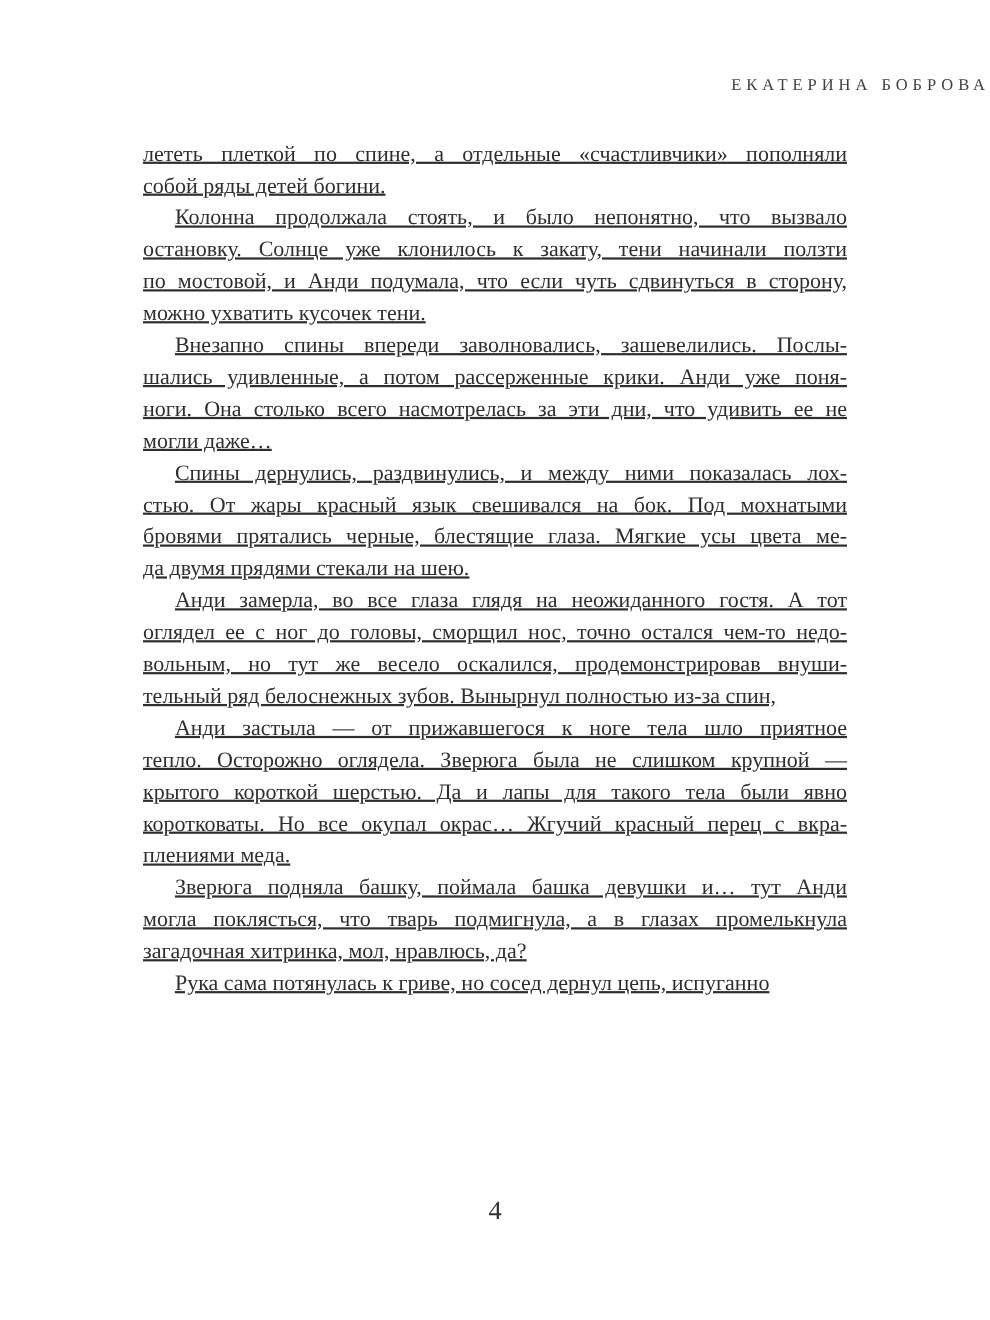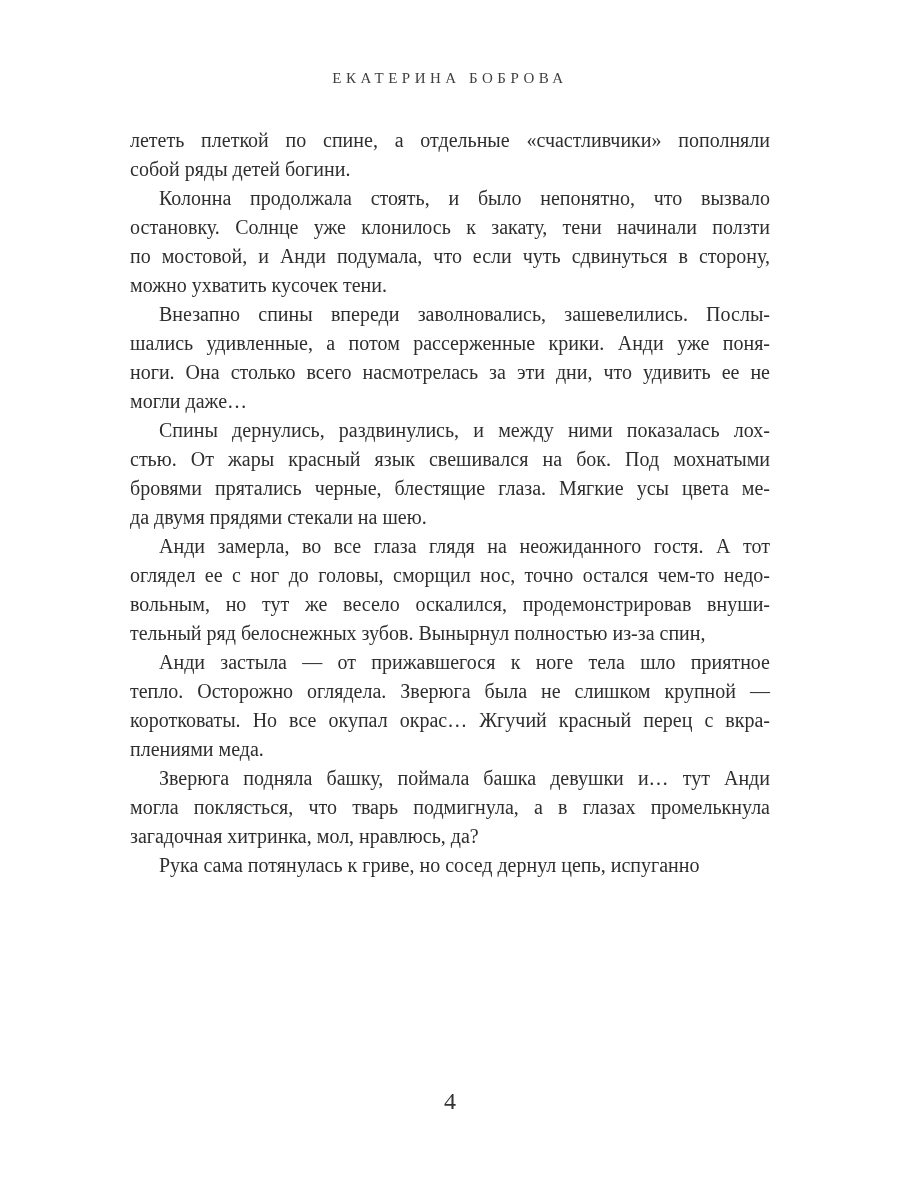--- a/index.html
+++ b/index.html
@@ -13,40 +13,41 @@
     height: 1200px;
     background: #ffffff;
     font-family: "Liberation Serif", "DejaVu Serif", serif;
     overflow: hidden;
   }
   .running-head {
     position: absolute;
     top: 70px;
     left: 0;
     right: 0;
-    text-align: center;
+    text-align: right;
     font-size: 15px;
     letter-spacing: 4.5px;
     color: #3f3f3f;
     text-transform: uppercase;
   }
   .page-text {
     position: absolute;
     left: 130px;
     top: 126px;
     width: 640px;
     font-size: 20px;
     line-height: 29px;
     color: #2e2e2e;
   }
   .para { margin: 0; }
   .para .line {
     text-align: justify;
     text-align-last: justify;
     white-space: normal;
+    text-decoration: underline;
   }
   .para .line:last-child {
     text-align-last: left;
   }
   .para.indent .line:first-child {
     text-indent: 29px;
   }
   .folio {
     position: absolute;
     top: 1088px;
@@ -88,20 +89,21 @@
       </div>
       <div class="para indent">
         <div class="line">Анди замерла, во все глаза глядя на неожиданного гостя. А тот</div>
         <div class="line">оглядел ее с ног до головы, сморщил нос, точно остался чем-то недо-</div>
         <div class="line">вольным, но тут же весело оскалился, продемонстрировав внуши-</div>
         <div class="line">тельный ряд белоснежных зубов. Вынырнул полностью из-за спин,</div>
       </div>
       <div class="para indent">
         <div class="line">Анди застыла — от прижавшегося к ноге тела шло приятное</div>
         <div class="line">тепло. Осторожно оглядела. Зверюга была не слишком крупной —</div>
+        <div class="line">крытого короткой шерстью. Да и лапы для такого тела были явно</div>
         <div class="line">коротковаты. Но все окупал окрас… Жгучий красный перец с вкра-</div>
         <div class="line">плениями меда.</div>
       </div>
       <div class="para indent">
         <div class="line">Зверюга подняла башку, поймала башка девушки и… тут Анди</div>
         <div class="line">могла поклясться, что тварь подмигнула, а в глазах промелькнула</div>
         <div class="line">загадочная хитринка, мол, нравлюсь, да?</div>
       </div>
       <div class="para indent">
         <div class="line">Рука сама потянулась к гриве, но сосед дернул цепь, испуганно</div>

